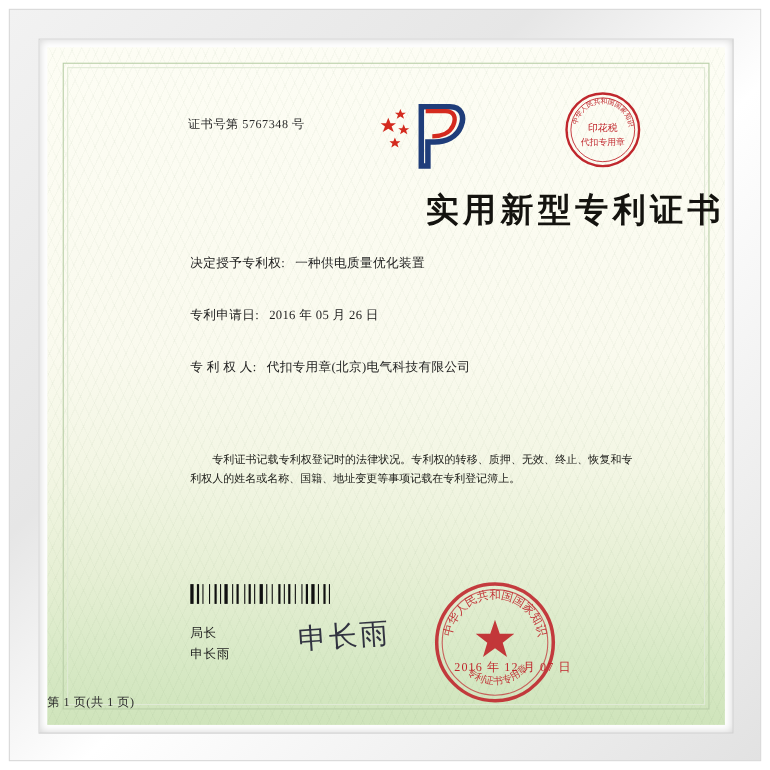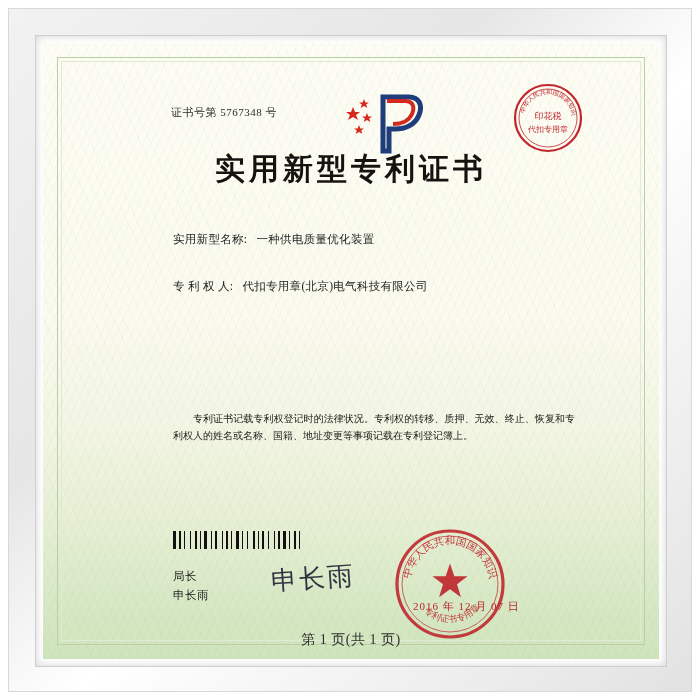--- a/index.html
+++ b/index.html
@@ -116,22 +116,22 @@
     top: 38px;
     width: 74px;
     height: 74px;
   }
 
   
   .title {
     position: absolute;
     left: 0;
     right: 0;
-    top: 106px;
-    text-align: center;
+    top: 128px;
+    text-align: right;
     font-size: 30px;
     letter-spacing: 4px;
     font-weight: bold;
     color: #14130f;
     font-family: "DejaVu Serif", "Liberation Serif", serif;
   }
 
   
   .fields {
     position: absolute;
@@ -228,22 +228,21 @@
     letter-spacing: 1px;
     white-space: nowrap;
   }
 
   
   .footer {
     position: absolute;
     left: 0;
     right: 0;
     top: 588px;
-    text-align: center;
-    font-size: 14px;
+    font-size: 11px;
     color: #2e2e2e;
     letter-spacing: .5px;
   }
 </style>
 </head>
 <body>
 
 <div id="page">
 
   <div class="frame-outer">
@@ -279,22 +278,26 @@
           </text>
           <text x="37" y="38" fill="#c0272d" font-size="9" text-anchor="middle" font-family="DejaVu Serif, serif">印花税</text>
           <text x="37" y="51" fill="#c0272d" font-size="8" text-anchor="middle" font-family="DejaVu Serif, serif">代扣专用章</text>
         </svg>
       </div>
 
       <div class="title">实用新型专利证书</div>
 
       <div class="fields">
         <div class="field-row">
-          <span class="field-label">实用新型名称:</span>
+          <span class="field-label">决定授予专利权:</span>
           <span class="field-value">一种供电质量优化装置</span>
+        </div>
+        <div class="field-row">
+          <span class="field-label">专利申请日:</span>
+          <span class="field-value">2016 年 05 月 26 日</span>
         </div>
         <div class="field-row">
           <span class="field-label">专 利 权 人:</span>
           <span class="field-value">代扣专用章(北京)电气科技有限公司</span>
         </div>
       </div>
 
       <div class="body-text">
         <p>专利证书记载专利权登记时的法律状况。专利权的转移、质押、无效、终止、恢复和专利权人的姓名或名称、国籍、地址变更等事项记载在专利登记簿上。</p>
       </div>

